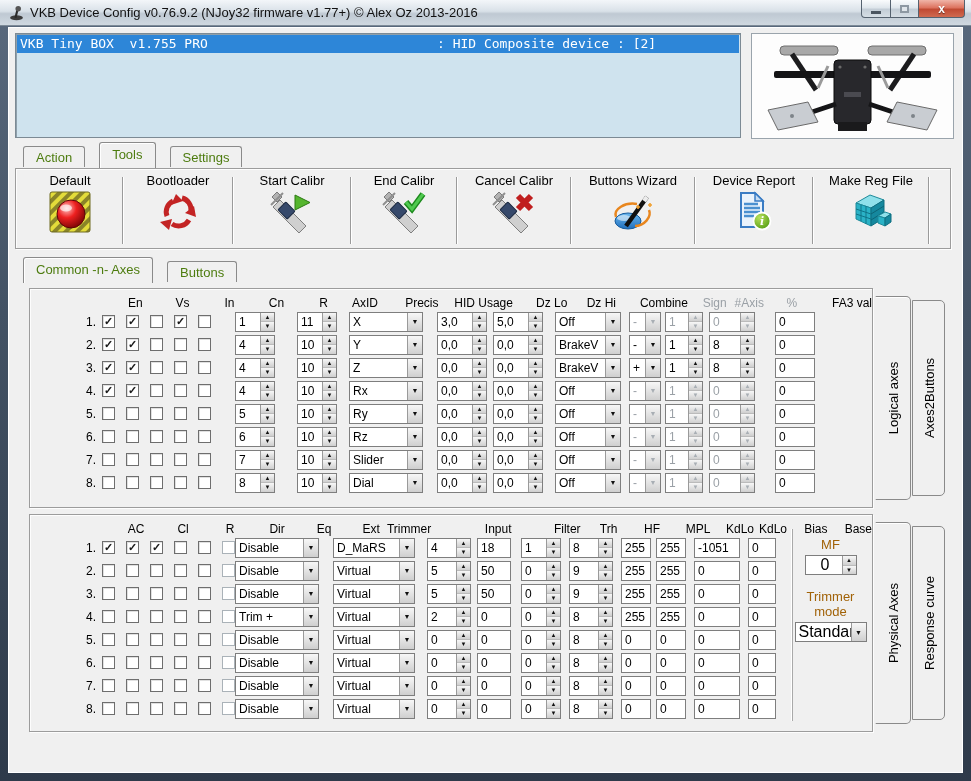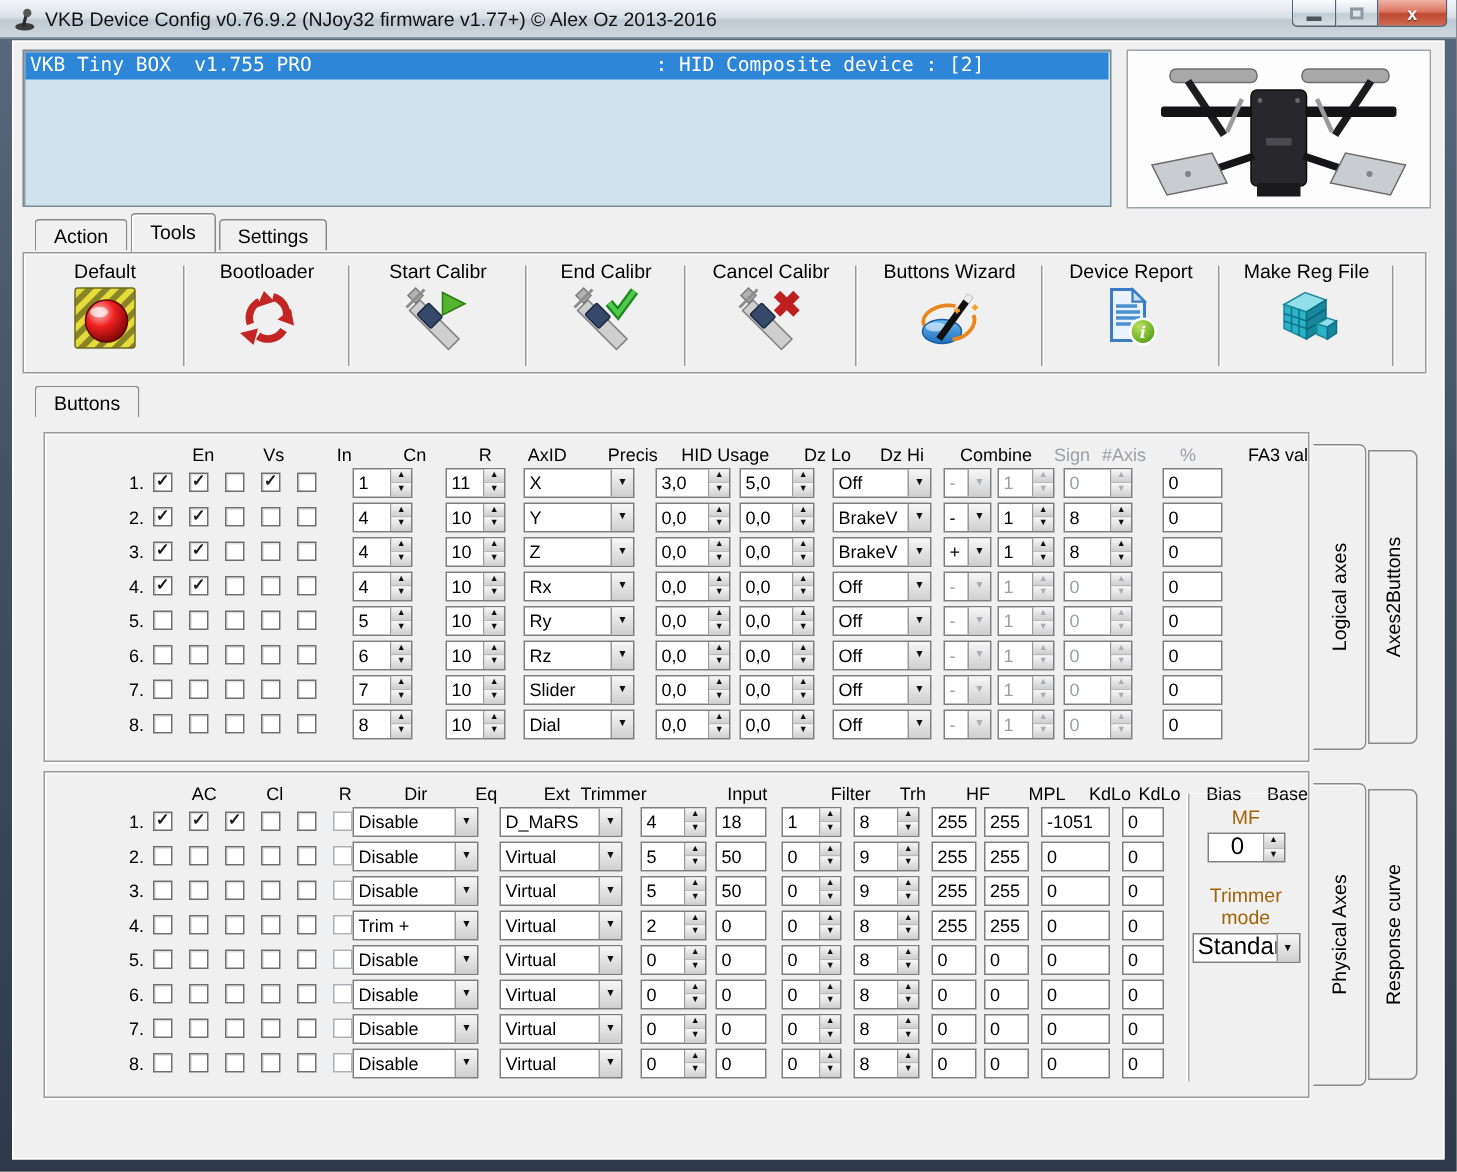--- a/index.html
+++ b/index.html
@@ -36,22 +36,22 @@
   .devrow { height:18px; margin:1px; background:#2d86d8; color:#fff;
     font-family:"DejaVu Sans Mono",monospace; font-size:13px; line-height:18px;
     display:flex; white-space:pre; }
   .devrow .dev-name { width:420px; padding-left:3px; overflow:hidden; }
   .pedals-box { position:absolute; left:742px; top:5px; width:203px; height:106px;
     background:#fdfdfd; border:1px solid #9aa4ac; }
 
   
   .tabstrip { position:absolute; display:flex; align-items:flex-end; z-index:6; }
   .tab { background:#f0f0f0; border:1px solid #8a8a8a; border-bottom:none;
-    border-radius:3px 3px 0 0; font-size:13px; color:#000000; padding:0 12px;
-    height:21px; line-height:21px; margin-right:2px; position:relative; }
+    border-radius:3px 3px 0 0; font-size:13px; color:#4d7c0f; padding:0 12px;
+    height:21px; line-height:21px; margin-right:14px; position:relative; }
   .tab.active { height:26px; line-height:24px; margin-bottom:-1px; z-index:7;
     box-shadow:inset 1px 1px 0 #fff; }
 
   
   .gframe { position:absolute; background:#f0f0f0; border:1px solid #9c9c9c;
     box-shadow:inset 1px 1px 0 #fdfdfd, 1px 1px 0 #fdfdfd; }
   .toolbar { left:6px; top:140px; width:936px; height:81px; display:flex; padding:2px 0 0 4px; }
   .tool-btn { display:flex; flex-direction:column; align-items:center; padding-top:2px; }
   .tool-btn .tlabel { font-size:13px; color:#000; margin-bottom:2px; }
   .tool-sep { width:0; border-left:1px solid #9a9a9a; border-right:1px solid #fff; margin:6px 2px 4px; }
@@ -325,20 +325,21 @@
           <path d="M22 24 L35 16 M22 30 L35 22" stroke="#0c6576" stroke-width="1"></path>
           <polygon points="29,26 36,22 42,24 36,28" fill="#8fe0ea" stroke="#1e8a9a"></polygon>
           <polygon points="29,26 36,28 36,36 29,33" fill="#2ab2c6" stroke="#1e8a9a"></polygon>
           <polygon points="36,28 42,24 42,32 36,36" fill="#15889e" stroke="#0f6e80"></polygon>
         </svg>
       </div>
       <div class="tool-sep"></div>
     </div>
 
     <div class="tabstrip" style="left:14px; top:229px;">
+      <div class="tab active">Common -n- Axes</div>
       <div class="tab">Buttons</div>
     </div>
 
     <div class="gframe gbox1">
       <div class="tblpad">
         <div class="axrow hdr">
           <span class="c-num"></span>
           <span class="hcbs">
             <span class="hcb">En</span>
             <span class="hcb">Vs</span>

